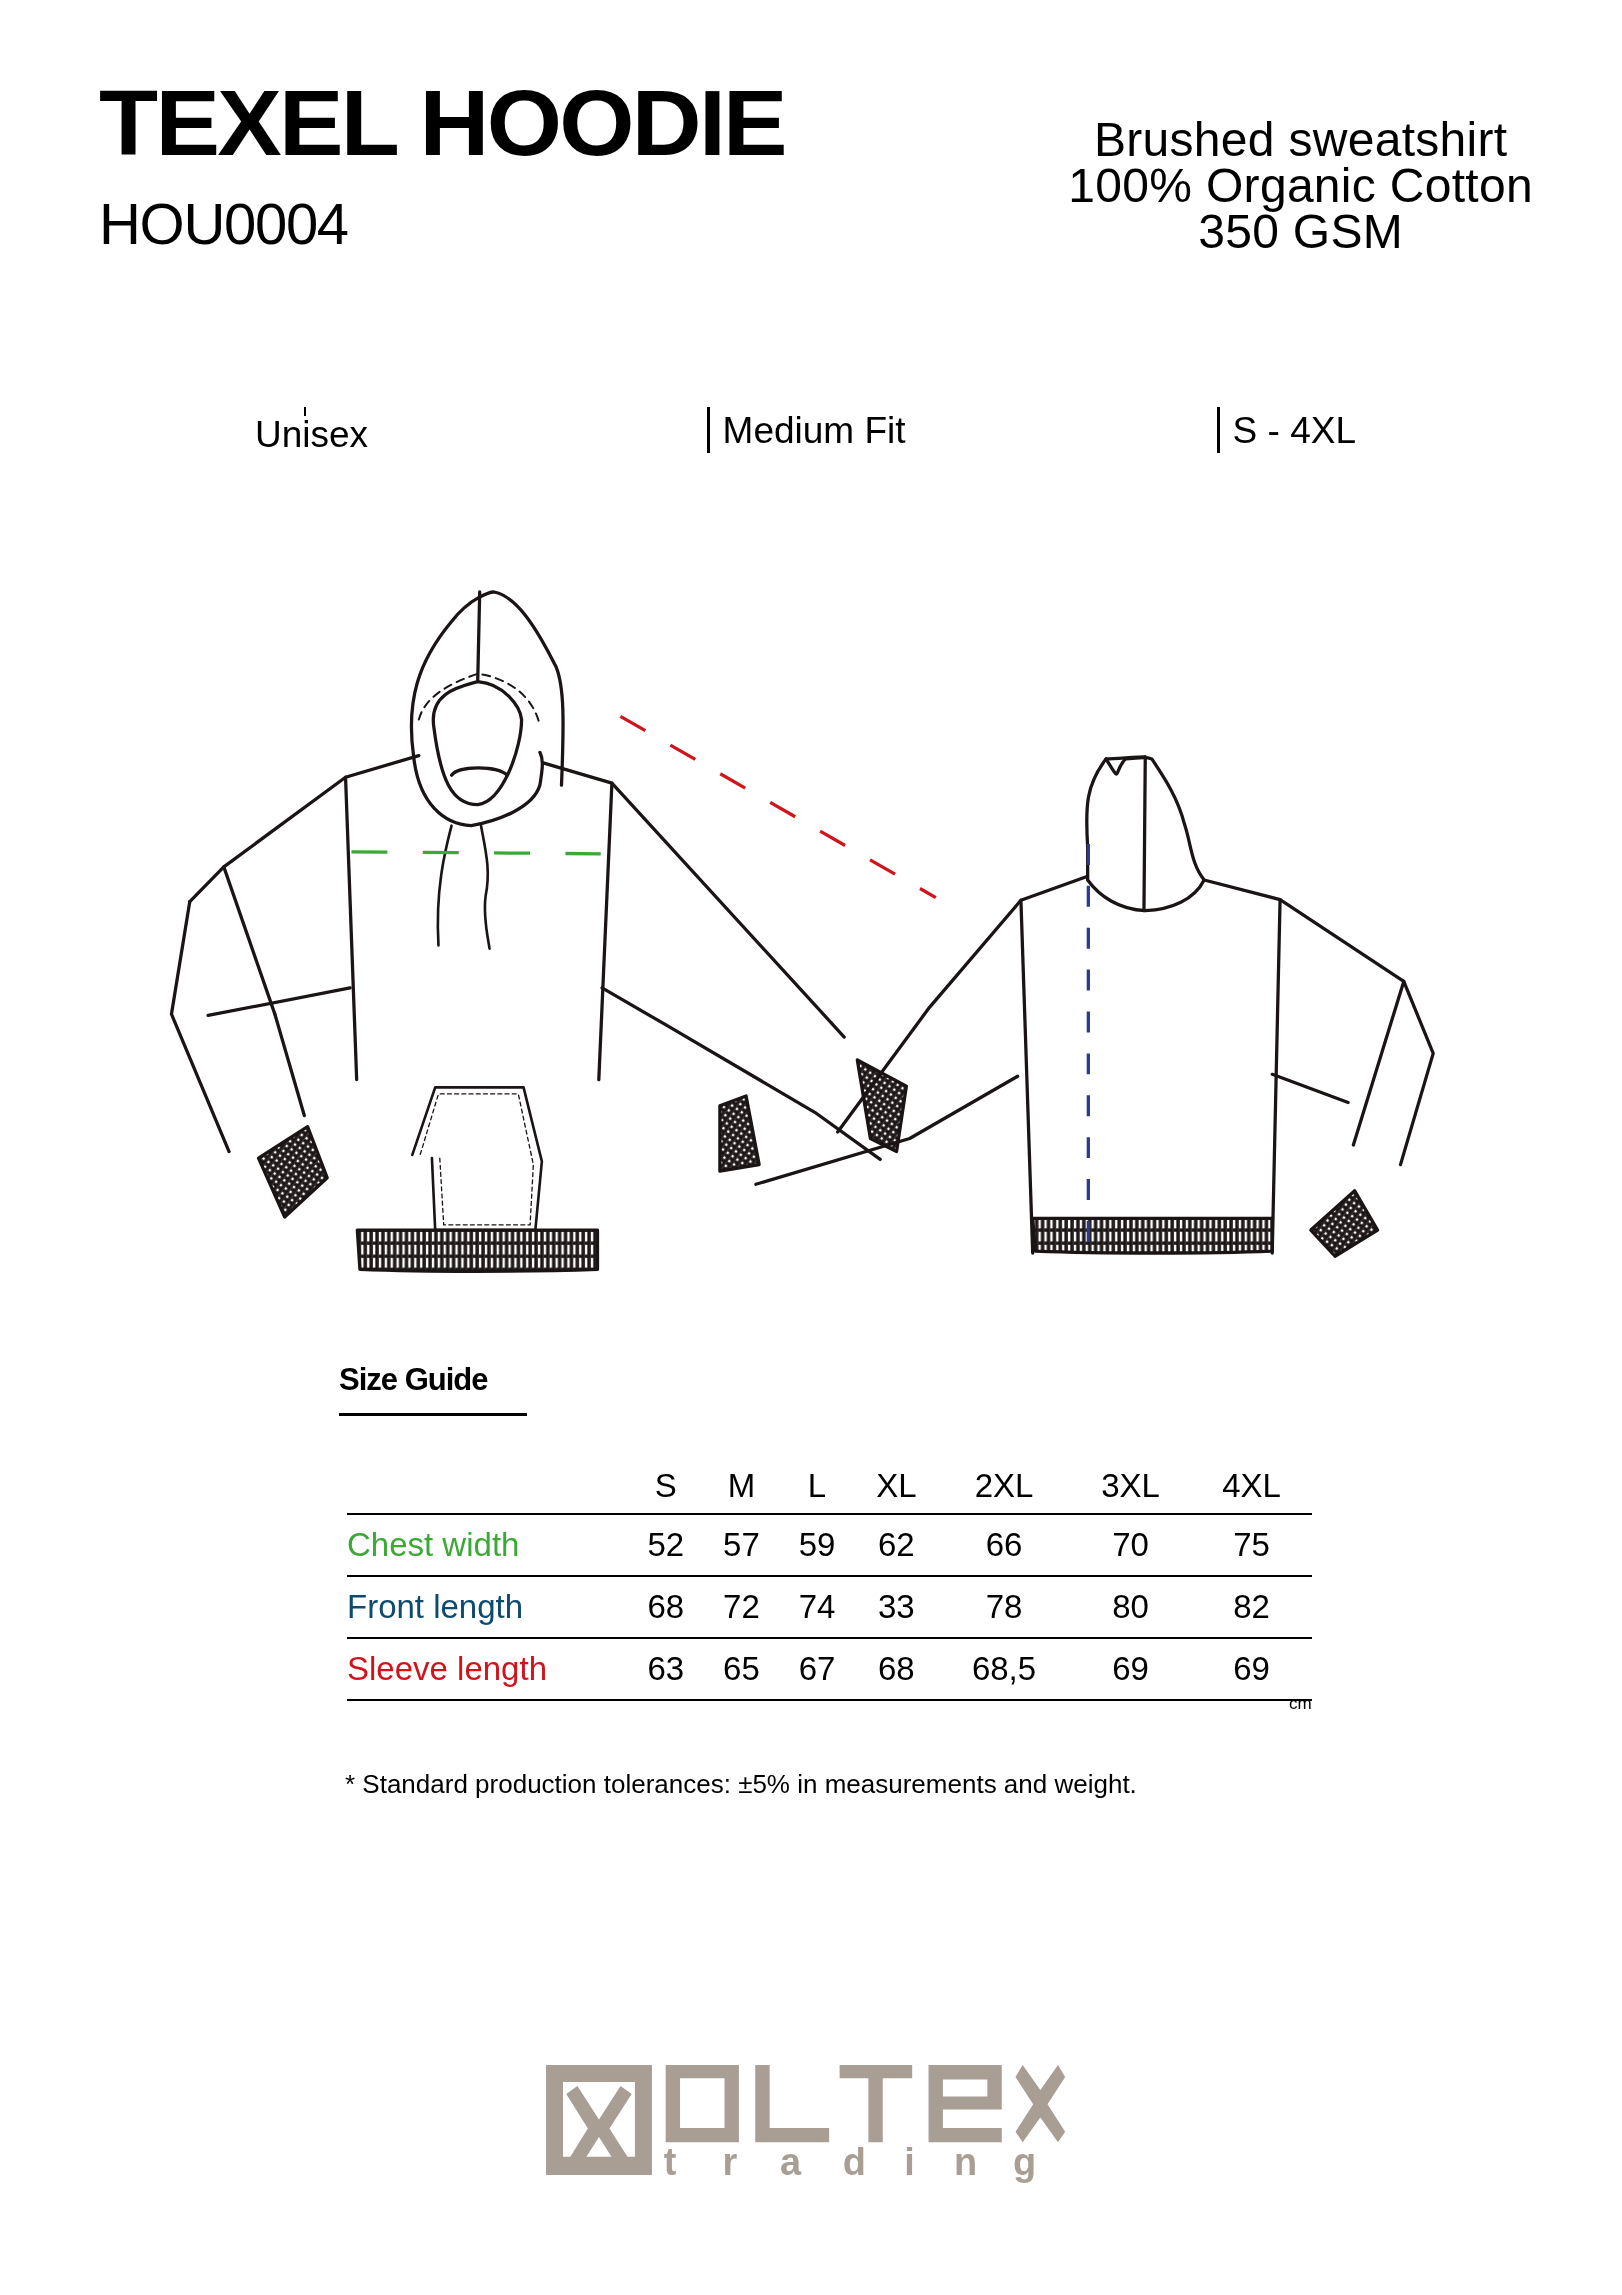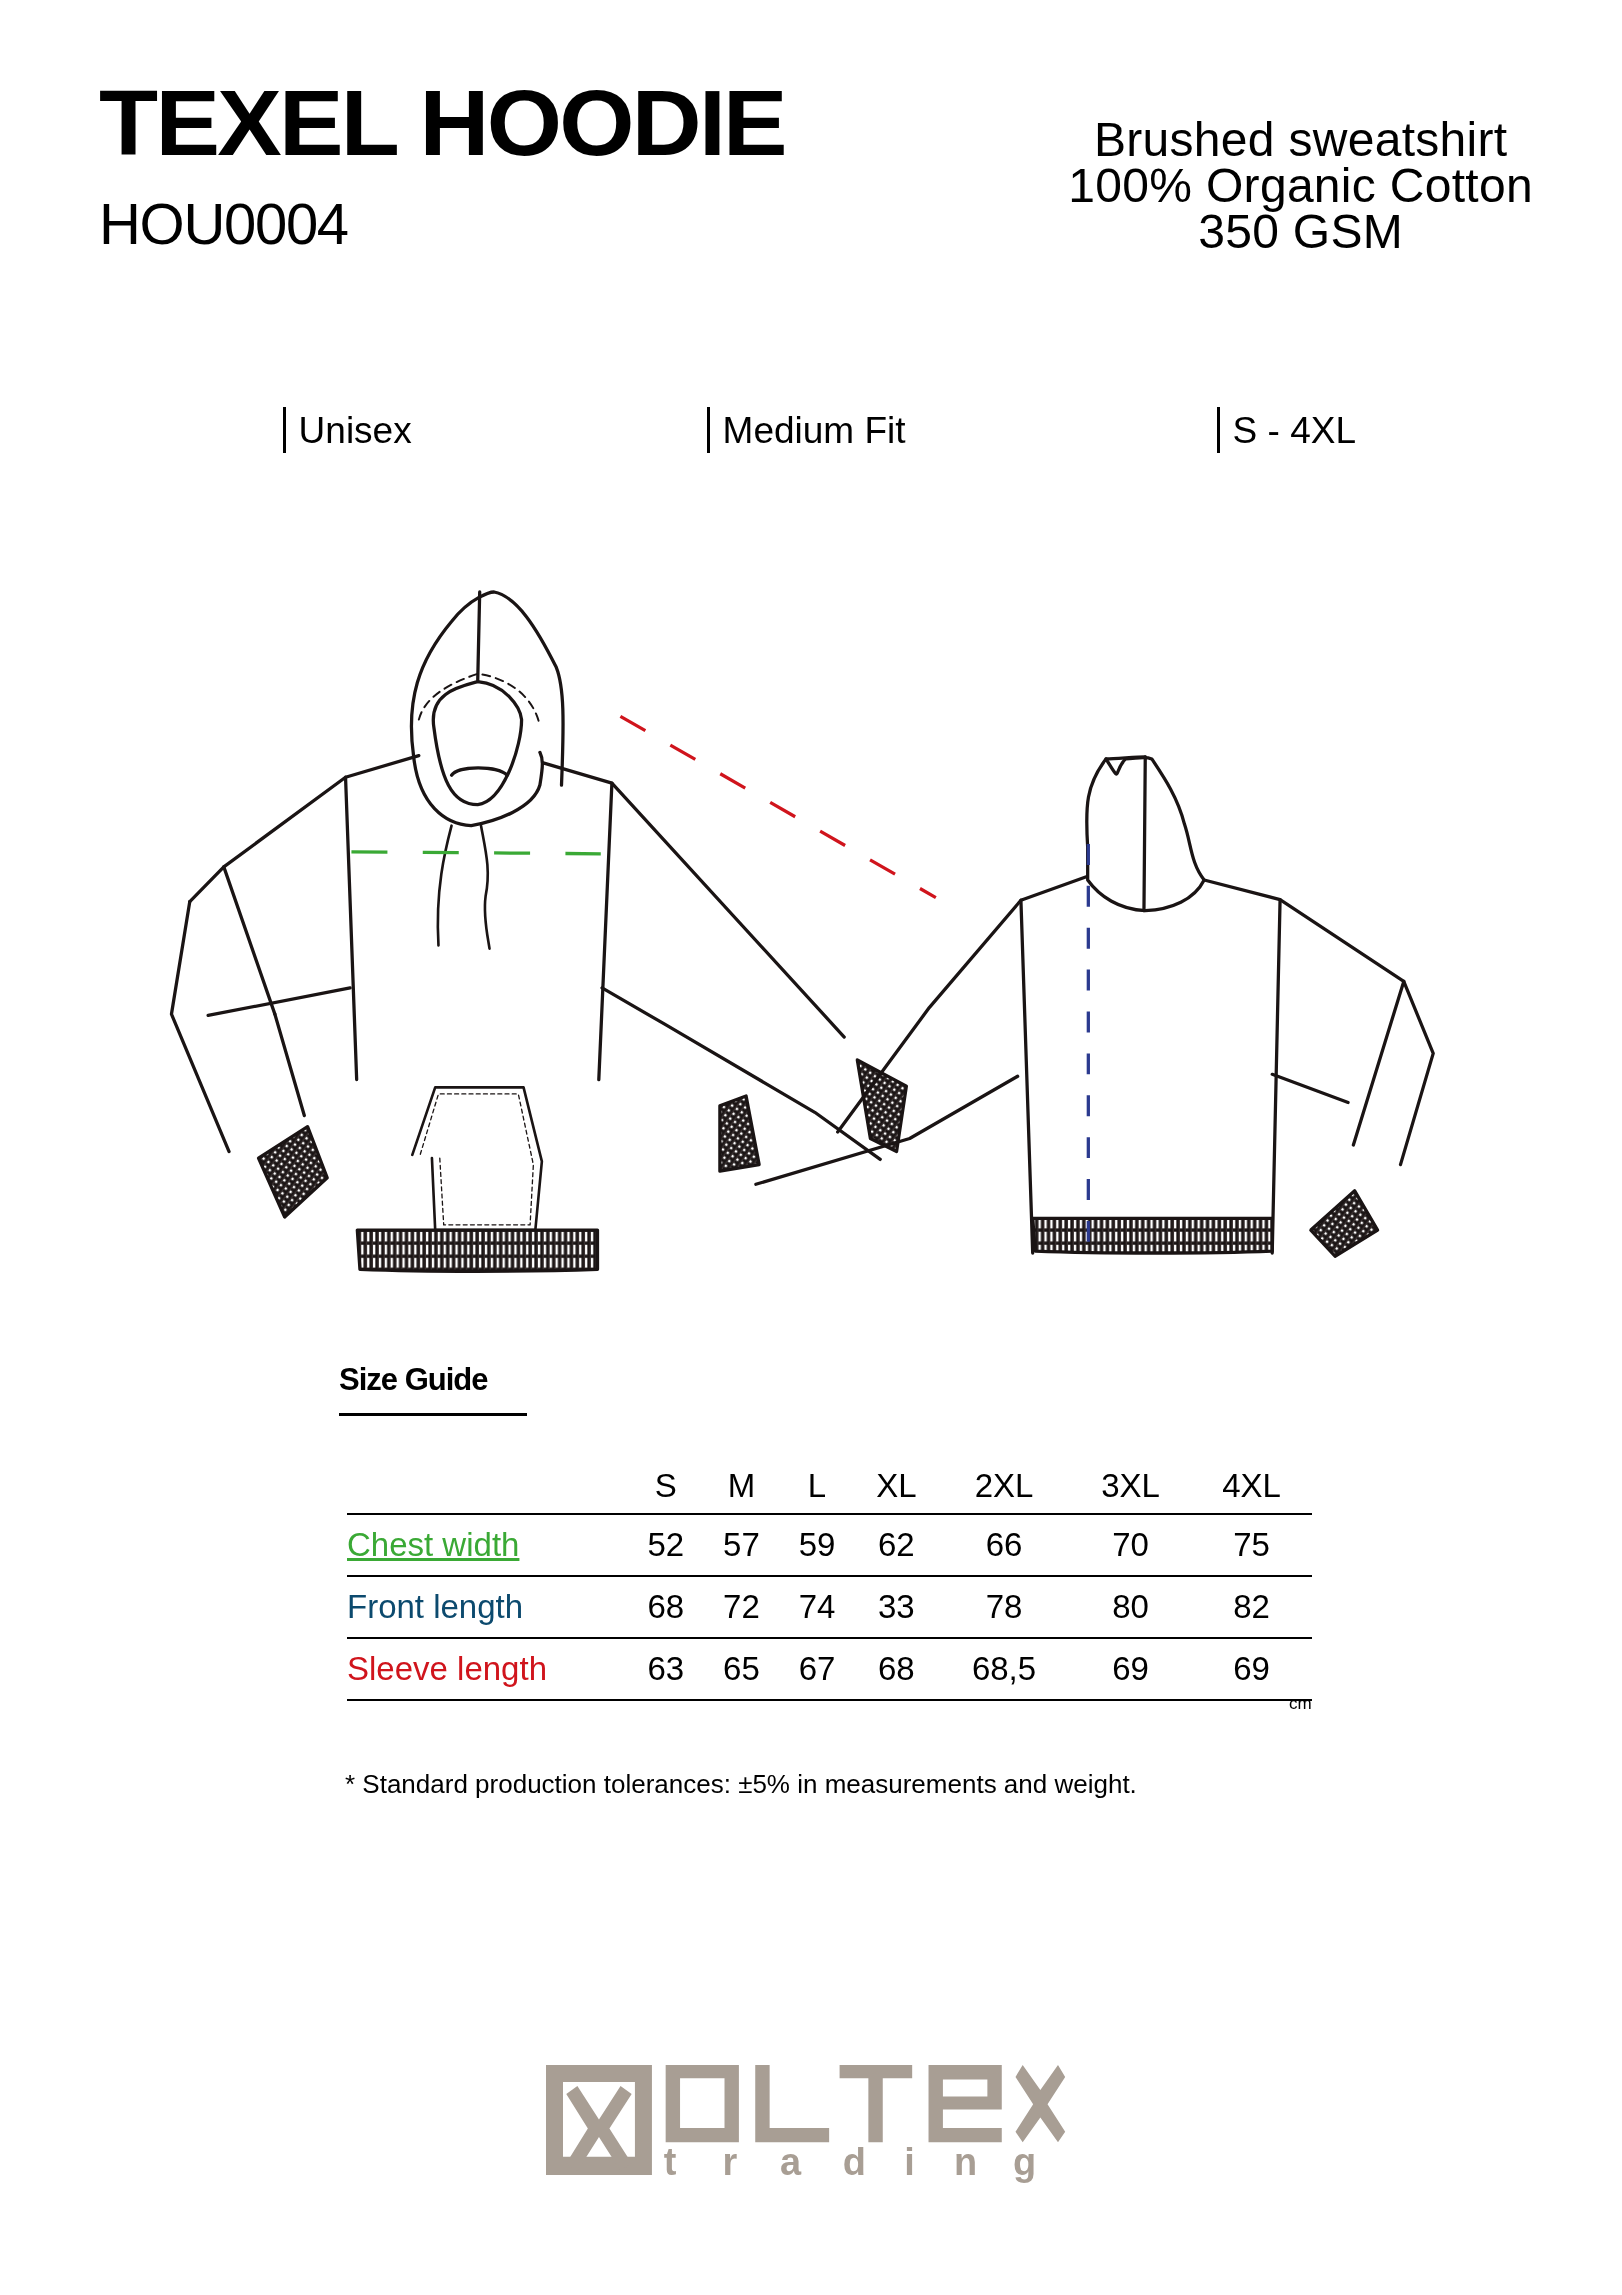--- a/index.html
+++ b/index.html
@@ -30,21 +30,21 @@
 <body>
 
 <div class="abs title">TEXEL HOODIE</div>
 <div class="abs code">HOU0004</div>
 <div class="abs specs">
   <div>Brushed sweatshirt</div>
   <div>100% Organic Cotton</div>
   <div>350 GSM</div>
 </div>
 
-<div class="abs attr" style="left:283px;">
+<div class="abs attr" style="left:255px;flex-direction:column;">
   <span class="bar"></span>
   <span>Unisex</span>
 </div>
 <div class="abs attr" style="left:707px;">
   <span class="bar"></span>
   <span>Medium Fit</span>
 </div>
 <div class="abs attr" style="left:1217px;">
   <span class="bar"></span>
   <span>S - 4XL</span>
@@ -136,21 +136,21 @@
       <th>M</th>
       <th>L</th>
       <th>XL</th>
       <th>2XL</th>
       <th>3XL</th>
       <th>4XL</th>
     </tr>
   </thead>
   <tbody>
     <tr>
-      <td class="label" style="color:#3aa935;text-decoration:underline;">Chest width</td>
+      <td class="label" style="color:#3aa935;">Chest width</td>
       <td>52</td>
       <td>57</td>
       <td>59</td>
       <td>62</td>
       <td>66</td>
       <td>70</td>
       <td>75</td>
     </tr>
     <tr>
       <td class="label" style="color:#0c4a6e;">Front length</td>

